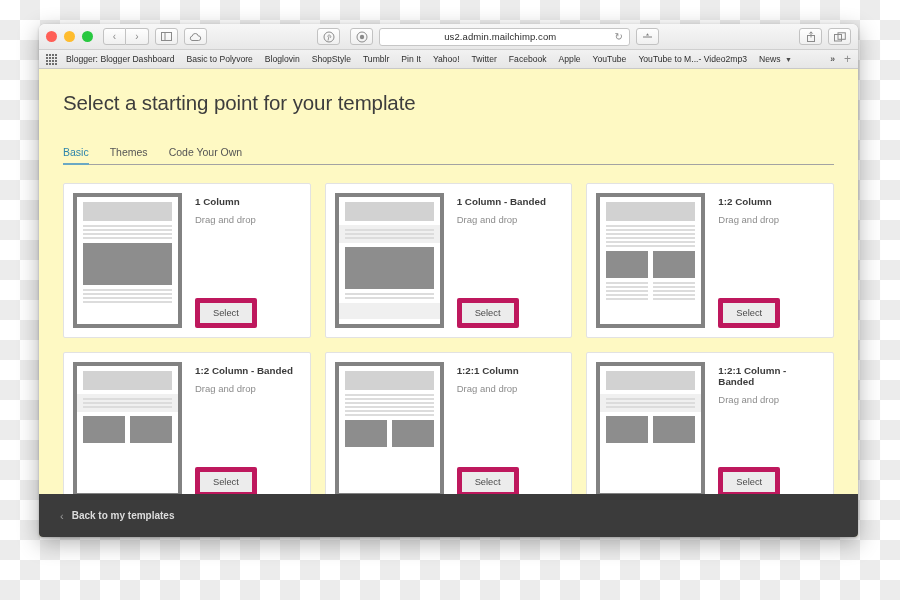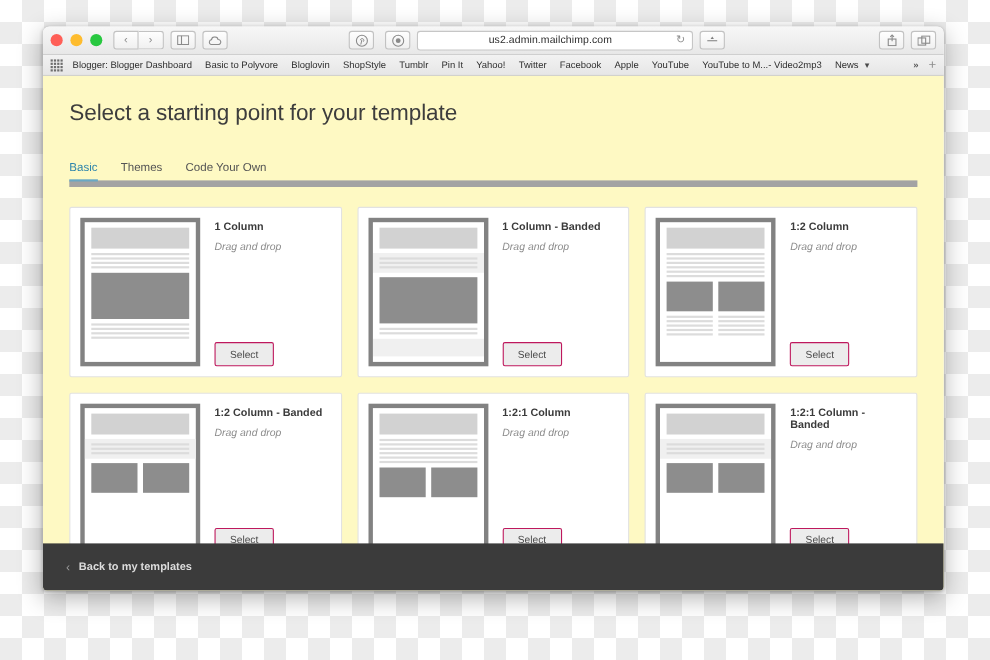--- a/index.html
+++ b/index.html
@@ -156,21 +156,21 @@
     font-size: 20.5px;
     color: #3d3d3d;
     font-weight: normal;
     margin: 0 0 30px 0;
     letter-spacing: -.1px;
   }
 
   .tabs {
     display: flex;
     gap: 21px;
-    border-bottom: 6px solid #a3a3a3;
+    border-bottom: 1px solid #a3a3a3;
     padding-bottom: 0;
   }
   .tab {
     font-size: 10.5px;
     color: #555555;
     padding-bottom: 7px;
     position: relative;
     top: 1px;
   }
   .tab.active { color: #2d84ab; }
@@ -223,26 +223,26 @@
   .band .lines { margin: 0 6px; }
   .bigbox { background: #8d8d8d; flex: none; }
   .cols { display: flex; gap: 5px; }
   .cols > * { flex: 1; }
 
   .meta { padding: 3px 0 0 13px; flex: 1; display: flex; flex-direction: column; }
   .card-title {
     font-size: 9.8px; font-weight: bold; color: #3b3b3b;
     margin-bottom: 7px;
   }
-  .card-sub { font-size: 9.5px; color: #8c8c8c; font-style: italic; }
+  .card-sub { font-size: 9.5px; color: #8c8c8c; }
   .meta-spacer { flex: 1; }
   .select-btn {
     align-self: flex-start;
     background: #ececec;
-    border: 1px solid #be185d;
+    border: 5px solid #be185d;
     border-radius: 2px;
     color: #4a4a4a;
     font-size: 9.3px;
     padding: 5px 13px;
   }
 
   
   .bottom-bar {
     position: absolute;
     left: 0; right: 0; bottom: 0;

